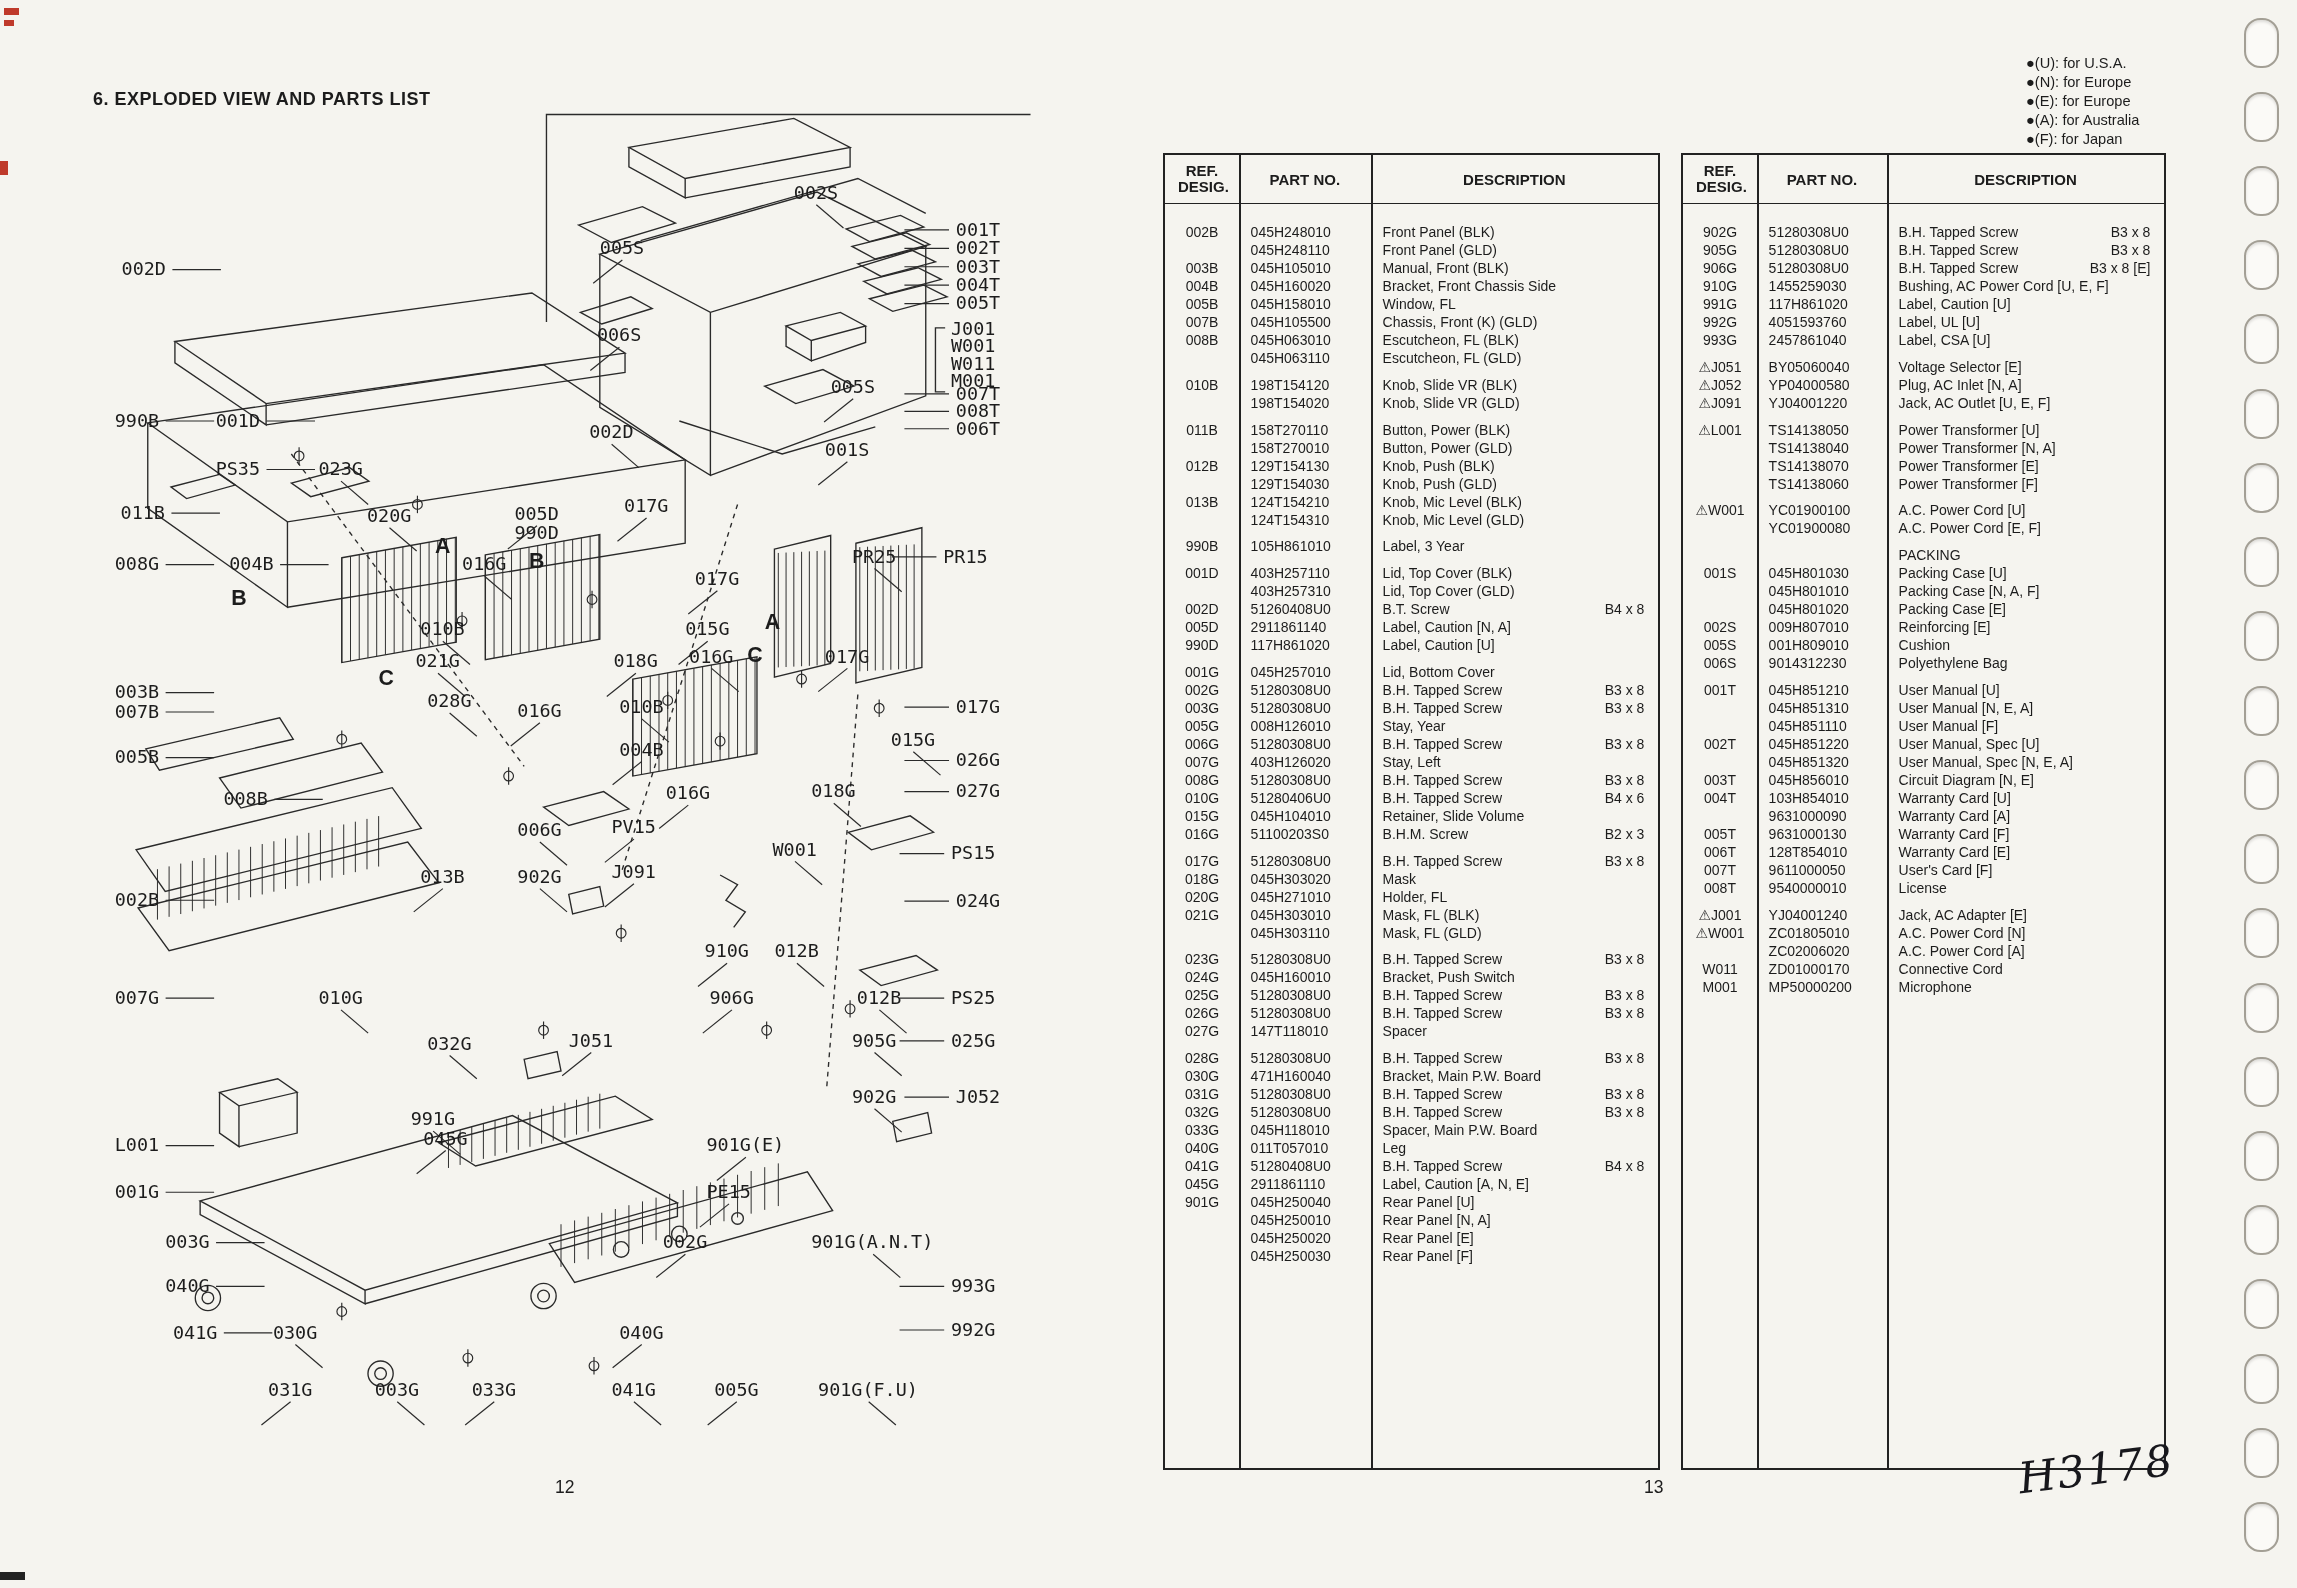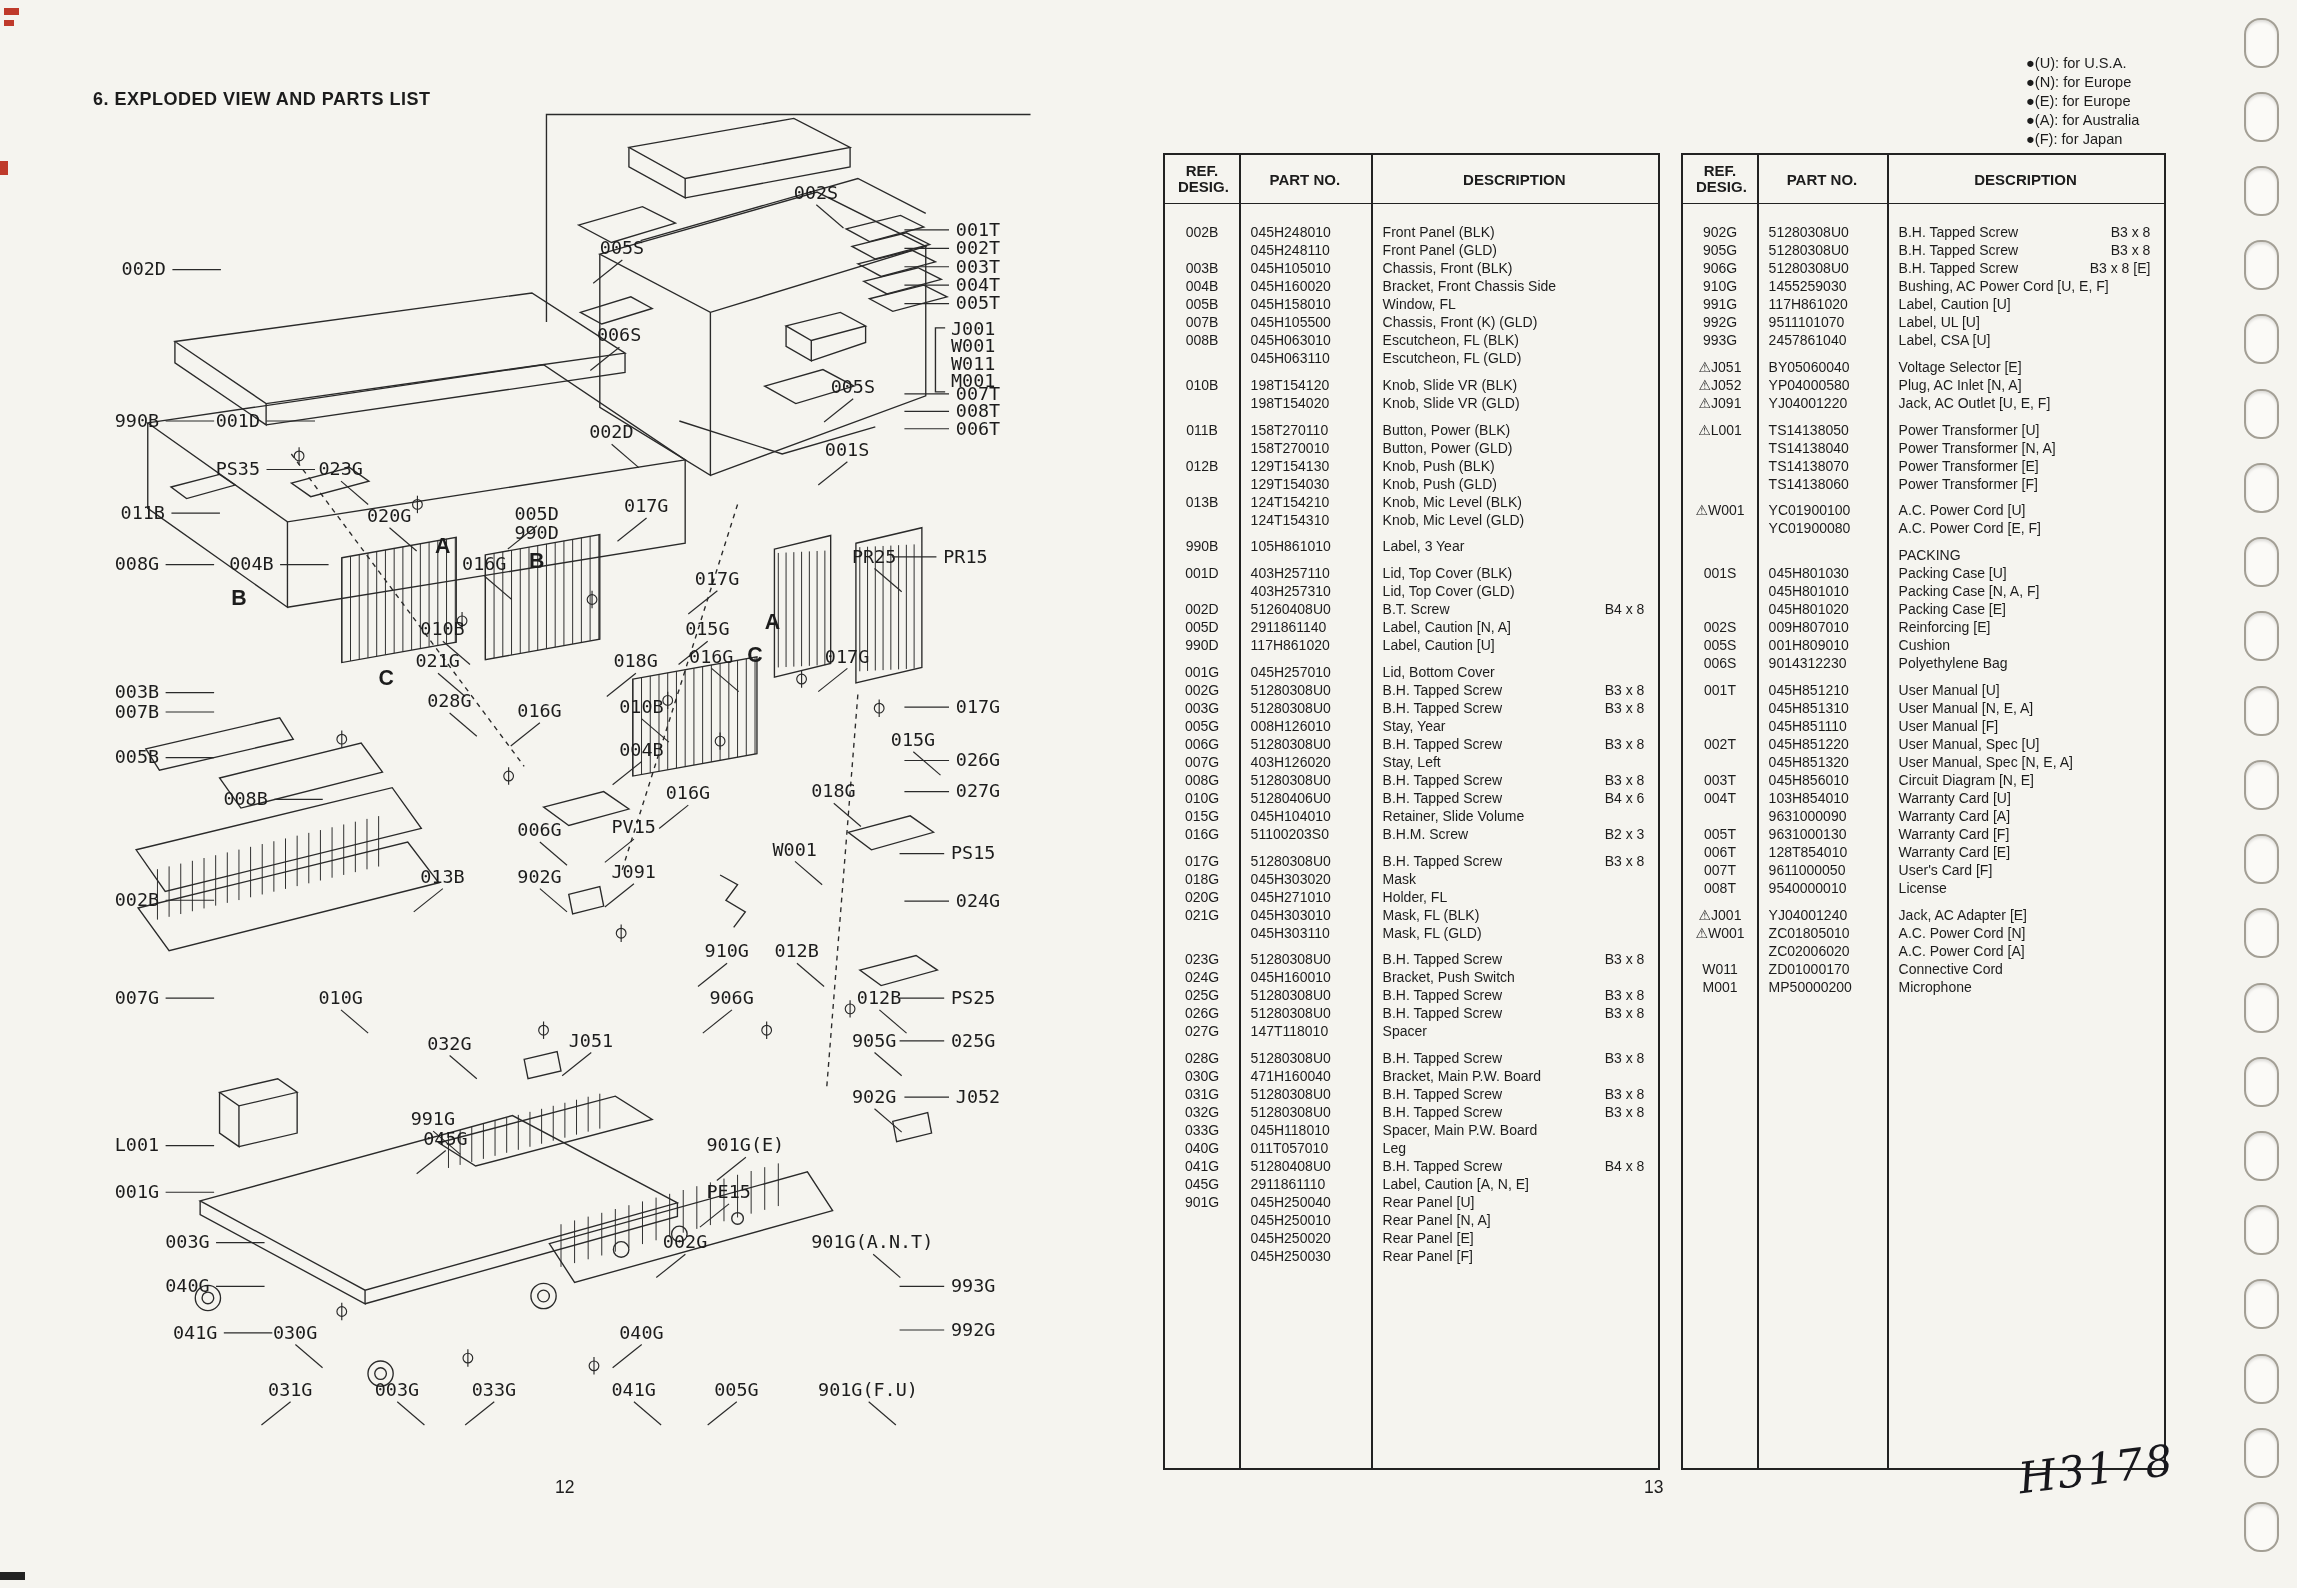--- a/index.html
+++ b/index.html
@@ -557,21 +557,21 @@
         <span class="c-part">045H248110</span>
         <span class="c-desc">
           <span>Front Panel (GLD)</span>
           <span class="c-size"></span>
         </span>
       </div>
       <div class="trow">
         <span class="c-ref">003B</span>
         <span class="c-part">045H105010</span>
         <span class="c-desc">
-          <span>Chassis, Front (BLK)</span>
+          <span>Manual, Front (BLK)</span>
           <span class="c-size"></span>
         </span>
       </div>
       <div class="trow">
         <span class="c-ref">004B</span>
         <span class="c-part">045H160020</span>
         <span class="c-desc">
           <span>Bracket, Front Chassis Side</span>
           <span class="c-size"></span>
         </span>
@@ -1031,21 +1031,21 @@
       <div class="trow">
         <span class="c-ref">991G</span>
         <span class="c-part">117H861020</span>
         <span class="c-desc">
           <span>Label, Caution [U]</span>
           <span class="c-size"></span>
         </span>
       </div>
       <div class="trow">
         <span class="c-ref">992G</span>
-        <span class="c-part">9511101070</span>
+        <span class="c-part">4051593760</span>
         <span class="c-desc">
           <span>Label, UL [U]</span>
           <span class="c-size"></span>
         </span>
       </div>
       <div class="trow">
         <span class="c-ref">993G</span>
         <span class="c-part">2457861040</span>
         <span class="c-desc">
           <span>Label, CSA [U]</span>

